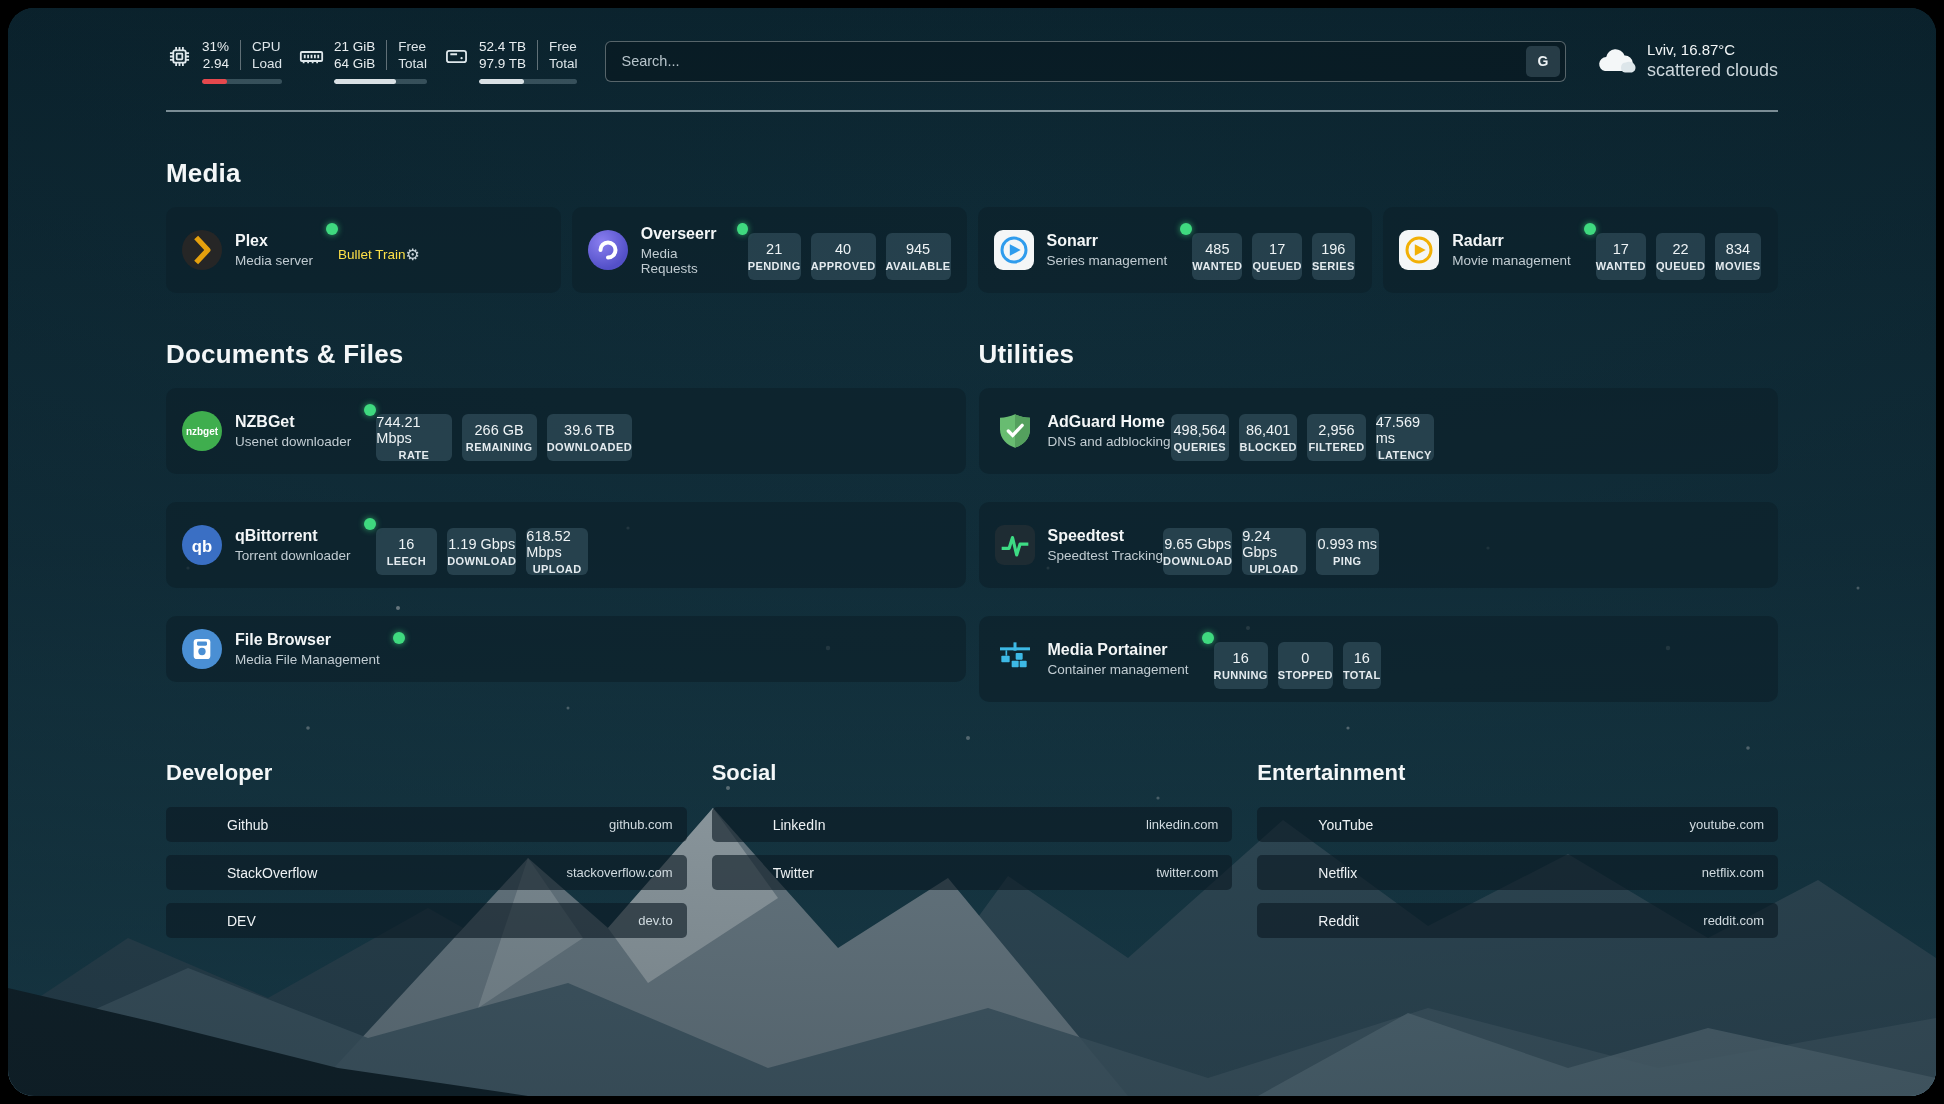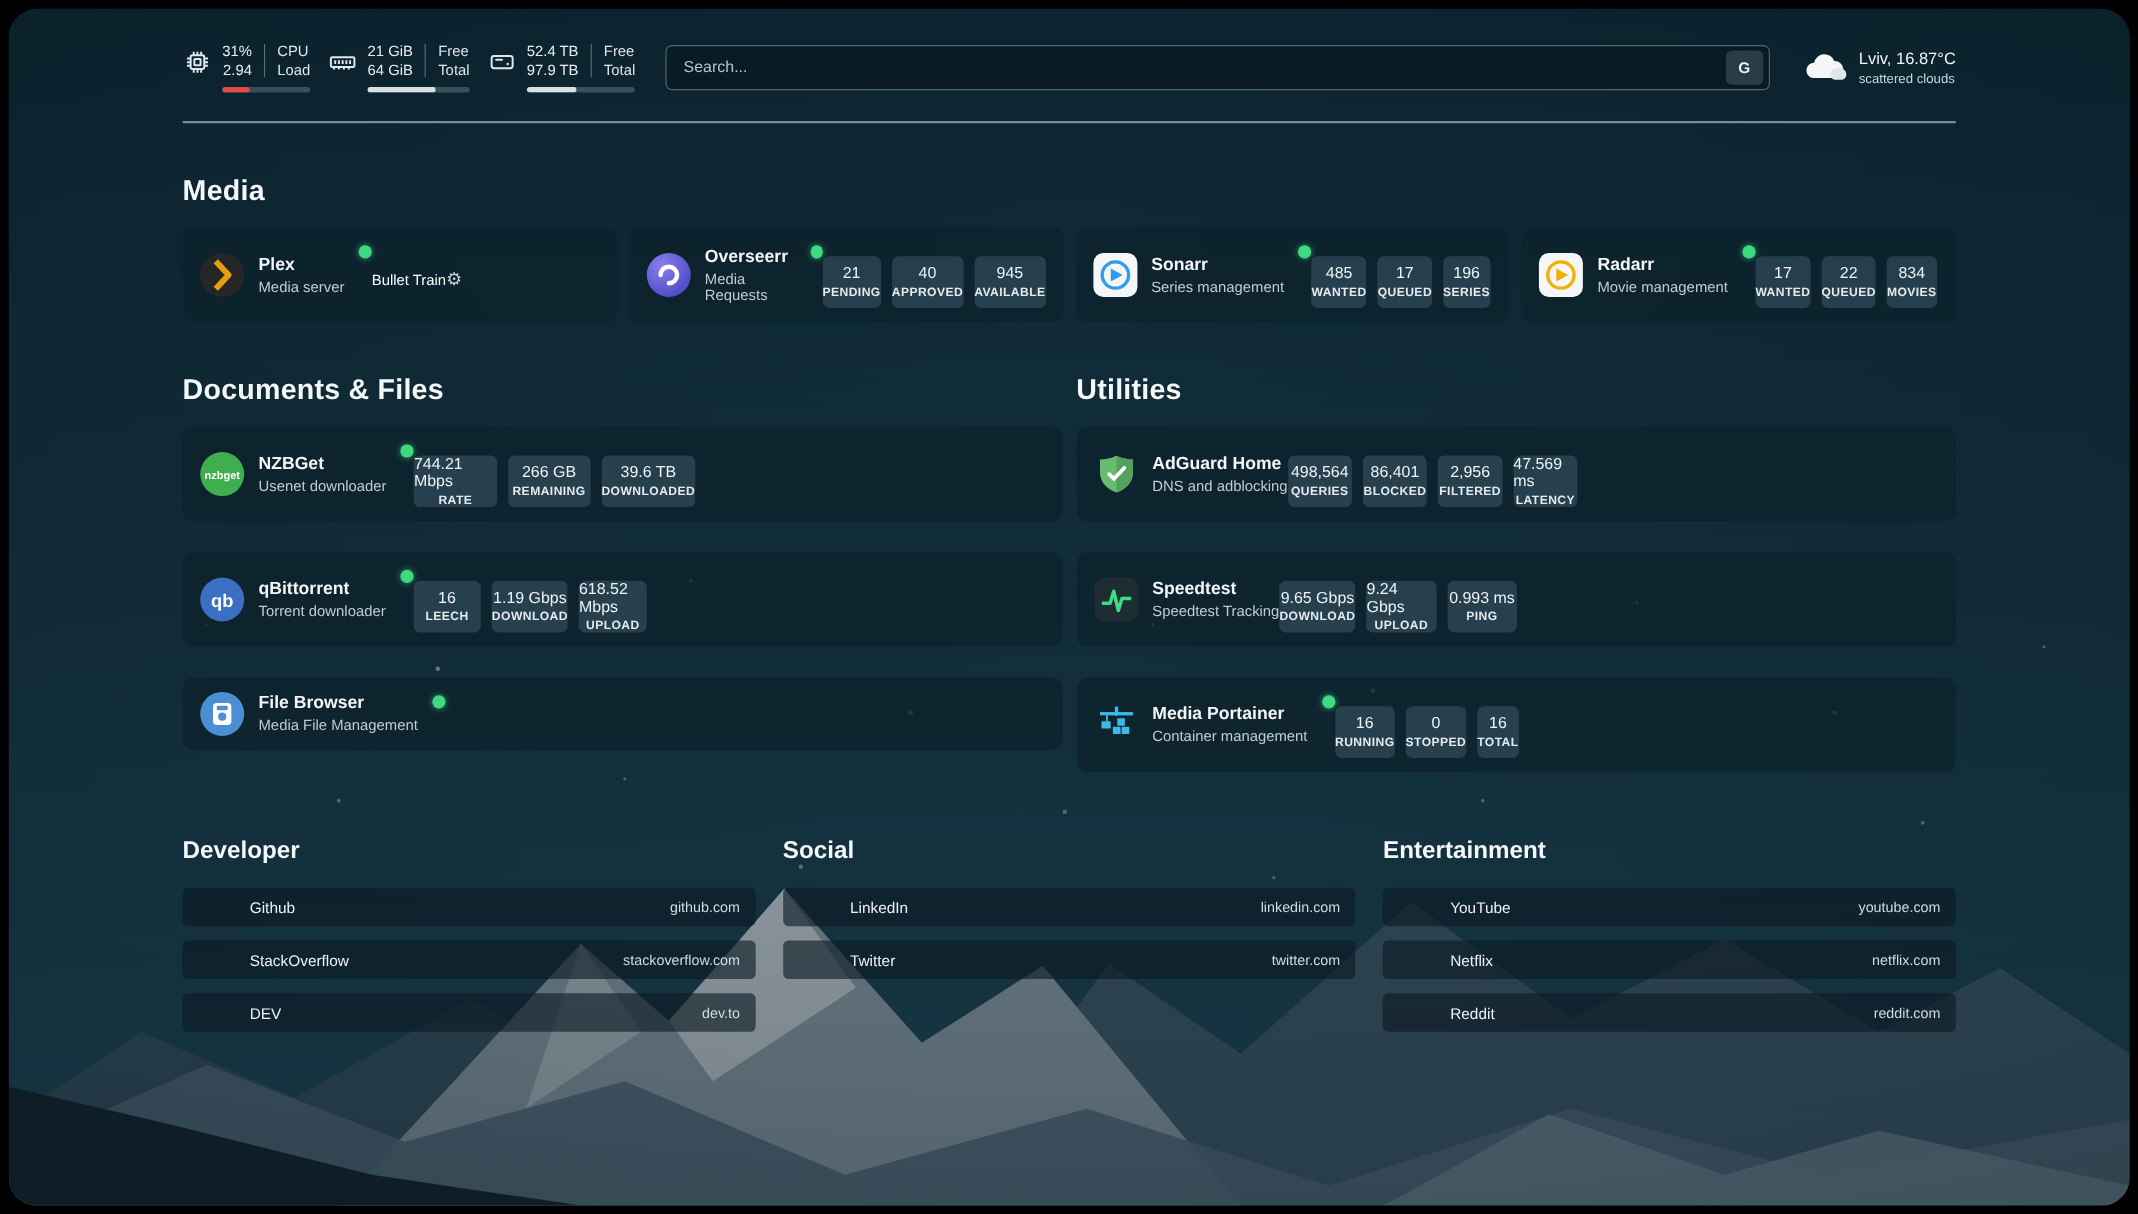--- a/index.html
+++ b/index.html
@@ -36,21 +36,21 @@
                   font-family:"Liberation Sans", sans-serif; }
   .search input::placeholder { color:#b7c4cb; }
   .engine { width:34px; height:31px; border-radius:5px; background:rgba(130,160,175,.25);
             display:flex; align-items:center; justify-content:center;
             font-size:14px; font-weight:700; color:#eef3f5; cursor:pointer; }
 
   .weather { display:flex; align-items:center; gap:11px; }
   .weather-icon { width:42px; height:32px; }
   .weather-icon svg { width:100%; height:100%; }
   .w-loc { font-size:15px; color:#f2f6f7; }
-  .w-cond { font-size:12px; color:#ccd7dc; margin-top:2px; }
+  .w-cond { font-size:18px; color:#ccd7dc; margin-top:2px; }
 
   .rule { border:0; height:2px; background:rgba(215,228,233,.55); margin-top:26px; }
 
   
   .sec-title { font-size:26px; font-weight:700; color:#f4f7f8; letter-spacing:.2px; }
   .media-title { margin-top:46px; }
   .grid-media { display:grid; grid-template-columns:repeat(4,1fr); gap:11px; margin-top:18px; }
 
   .two-col { display:grid; grid-template-columns:1fr 1fr; gap:13px; margin-top:46px; }
   .col .sec-title { margin-bottom:18px; }
@@ -68,21 +68,21 @@
          align-self:flex-start; margin-top:3px; box-shadow:0 0 6px rgba(63,217,127,.7); }
 
   .stats { display:flex; gap:10px; margin-top:13px; }
   .stat { flex:1; height:47px; border-radius:6px; background:rgba(96,132,148,.30);
           display:flex; flex-direction:column; align-items:center; justify-content:center; gap:3px; }
   .stat .v { font-size:14.5px; color:#eef3f5; }
   .stat .l { font-size:11px; font-weight:700; letter-spacing:.4px; color:#e4ebef; }
 
   
   .np-row { display:flex; align-items:center; margin-top:9px; }
-  .np-title { font-size:13.5px; color:#ffffff; }
+  .np-title { font-size:13.5px; color:#fde047; }
   .np-gear { margin-left:auto; color:#c7d2d8; font-size:16px; line-height:1; cursor:pointer; }
   .pbar { position:relative; margin-top:auto; height:19px; border-radius:4px;
           background:rgba(8,20,28,.78); overflow:hidden; }
   .pfill { position:absolute; left:0; top:0; bottom:0; border-radius:4px; background:#e9eef1;
            display:flex; align-items:center; padding-left:7px; }
   .pause { display:flex; gap:2.5px; }
   .pause i { display:block; width:2.5px; height:9px; background:#1d2c34; border-radius:1px; }
   .ptime { position:absolute; right:9px; top:50%; transform:translateY(-50%);
            font-size:12.5px; color:#f0f4f6; }
 

